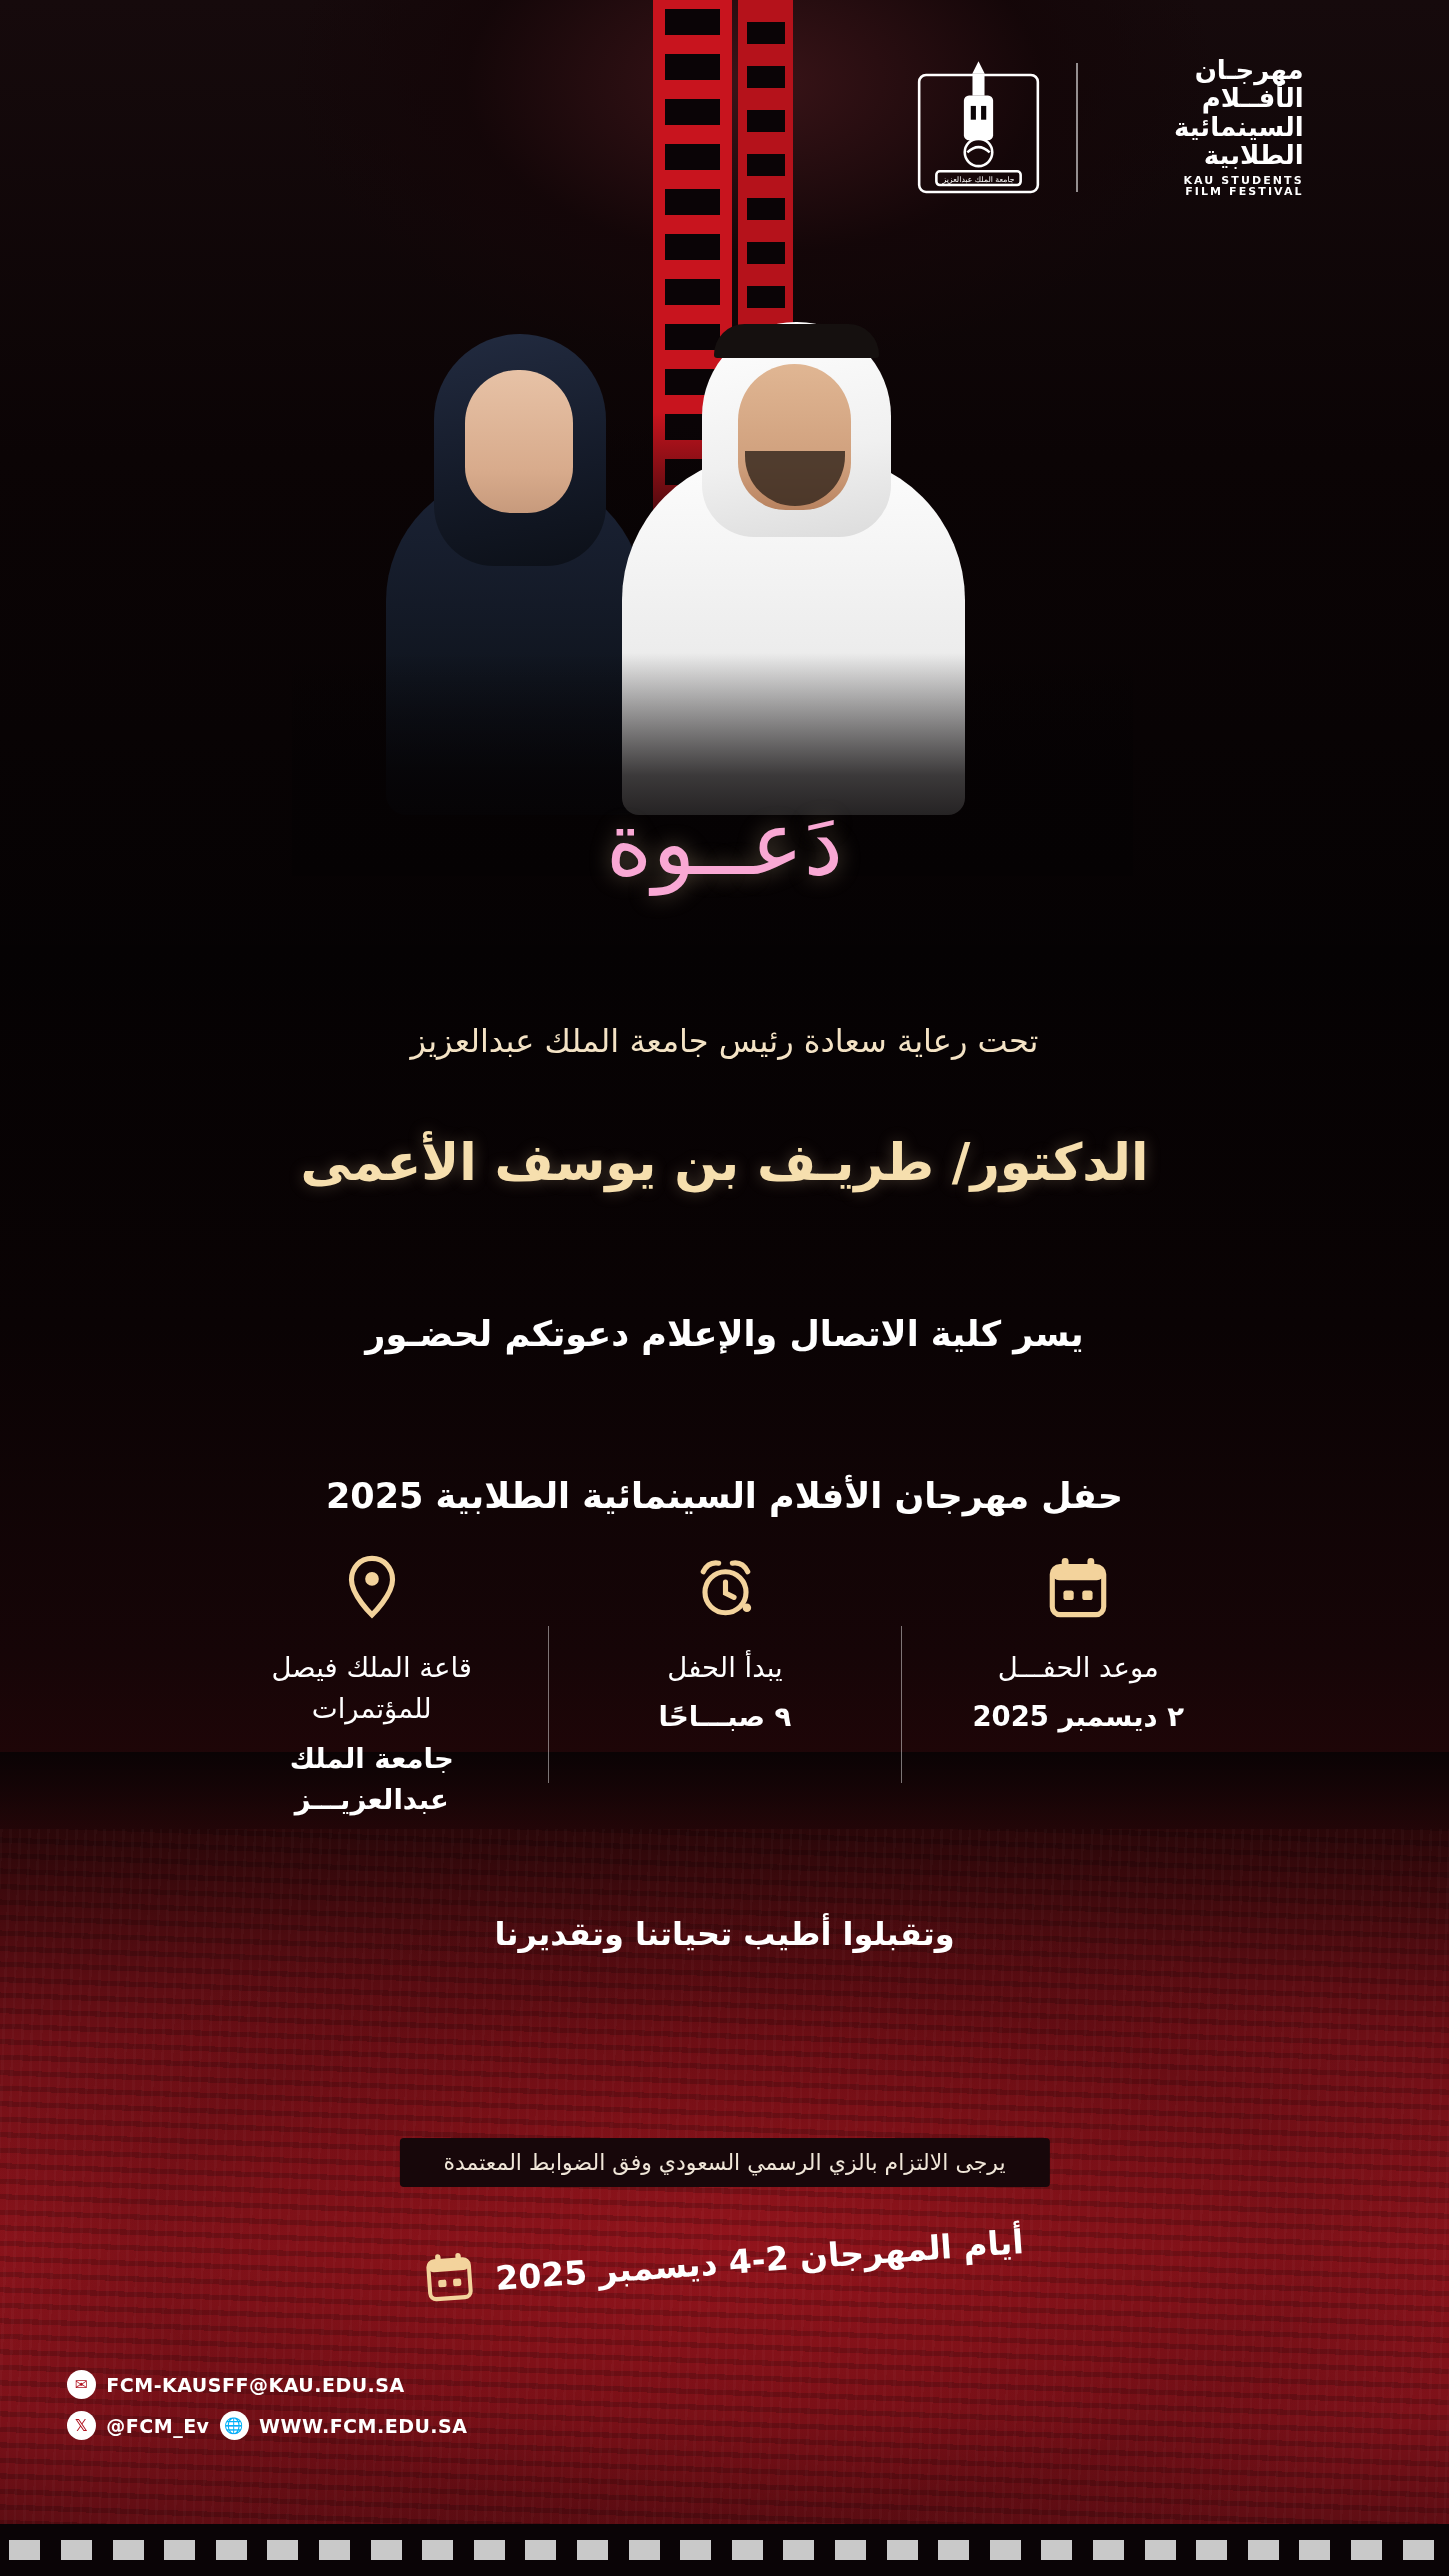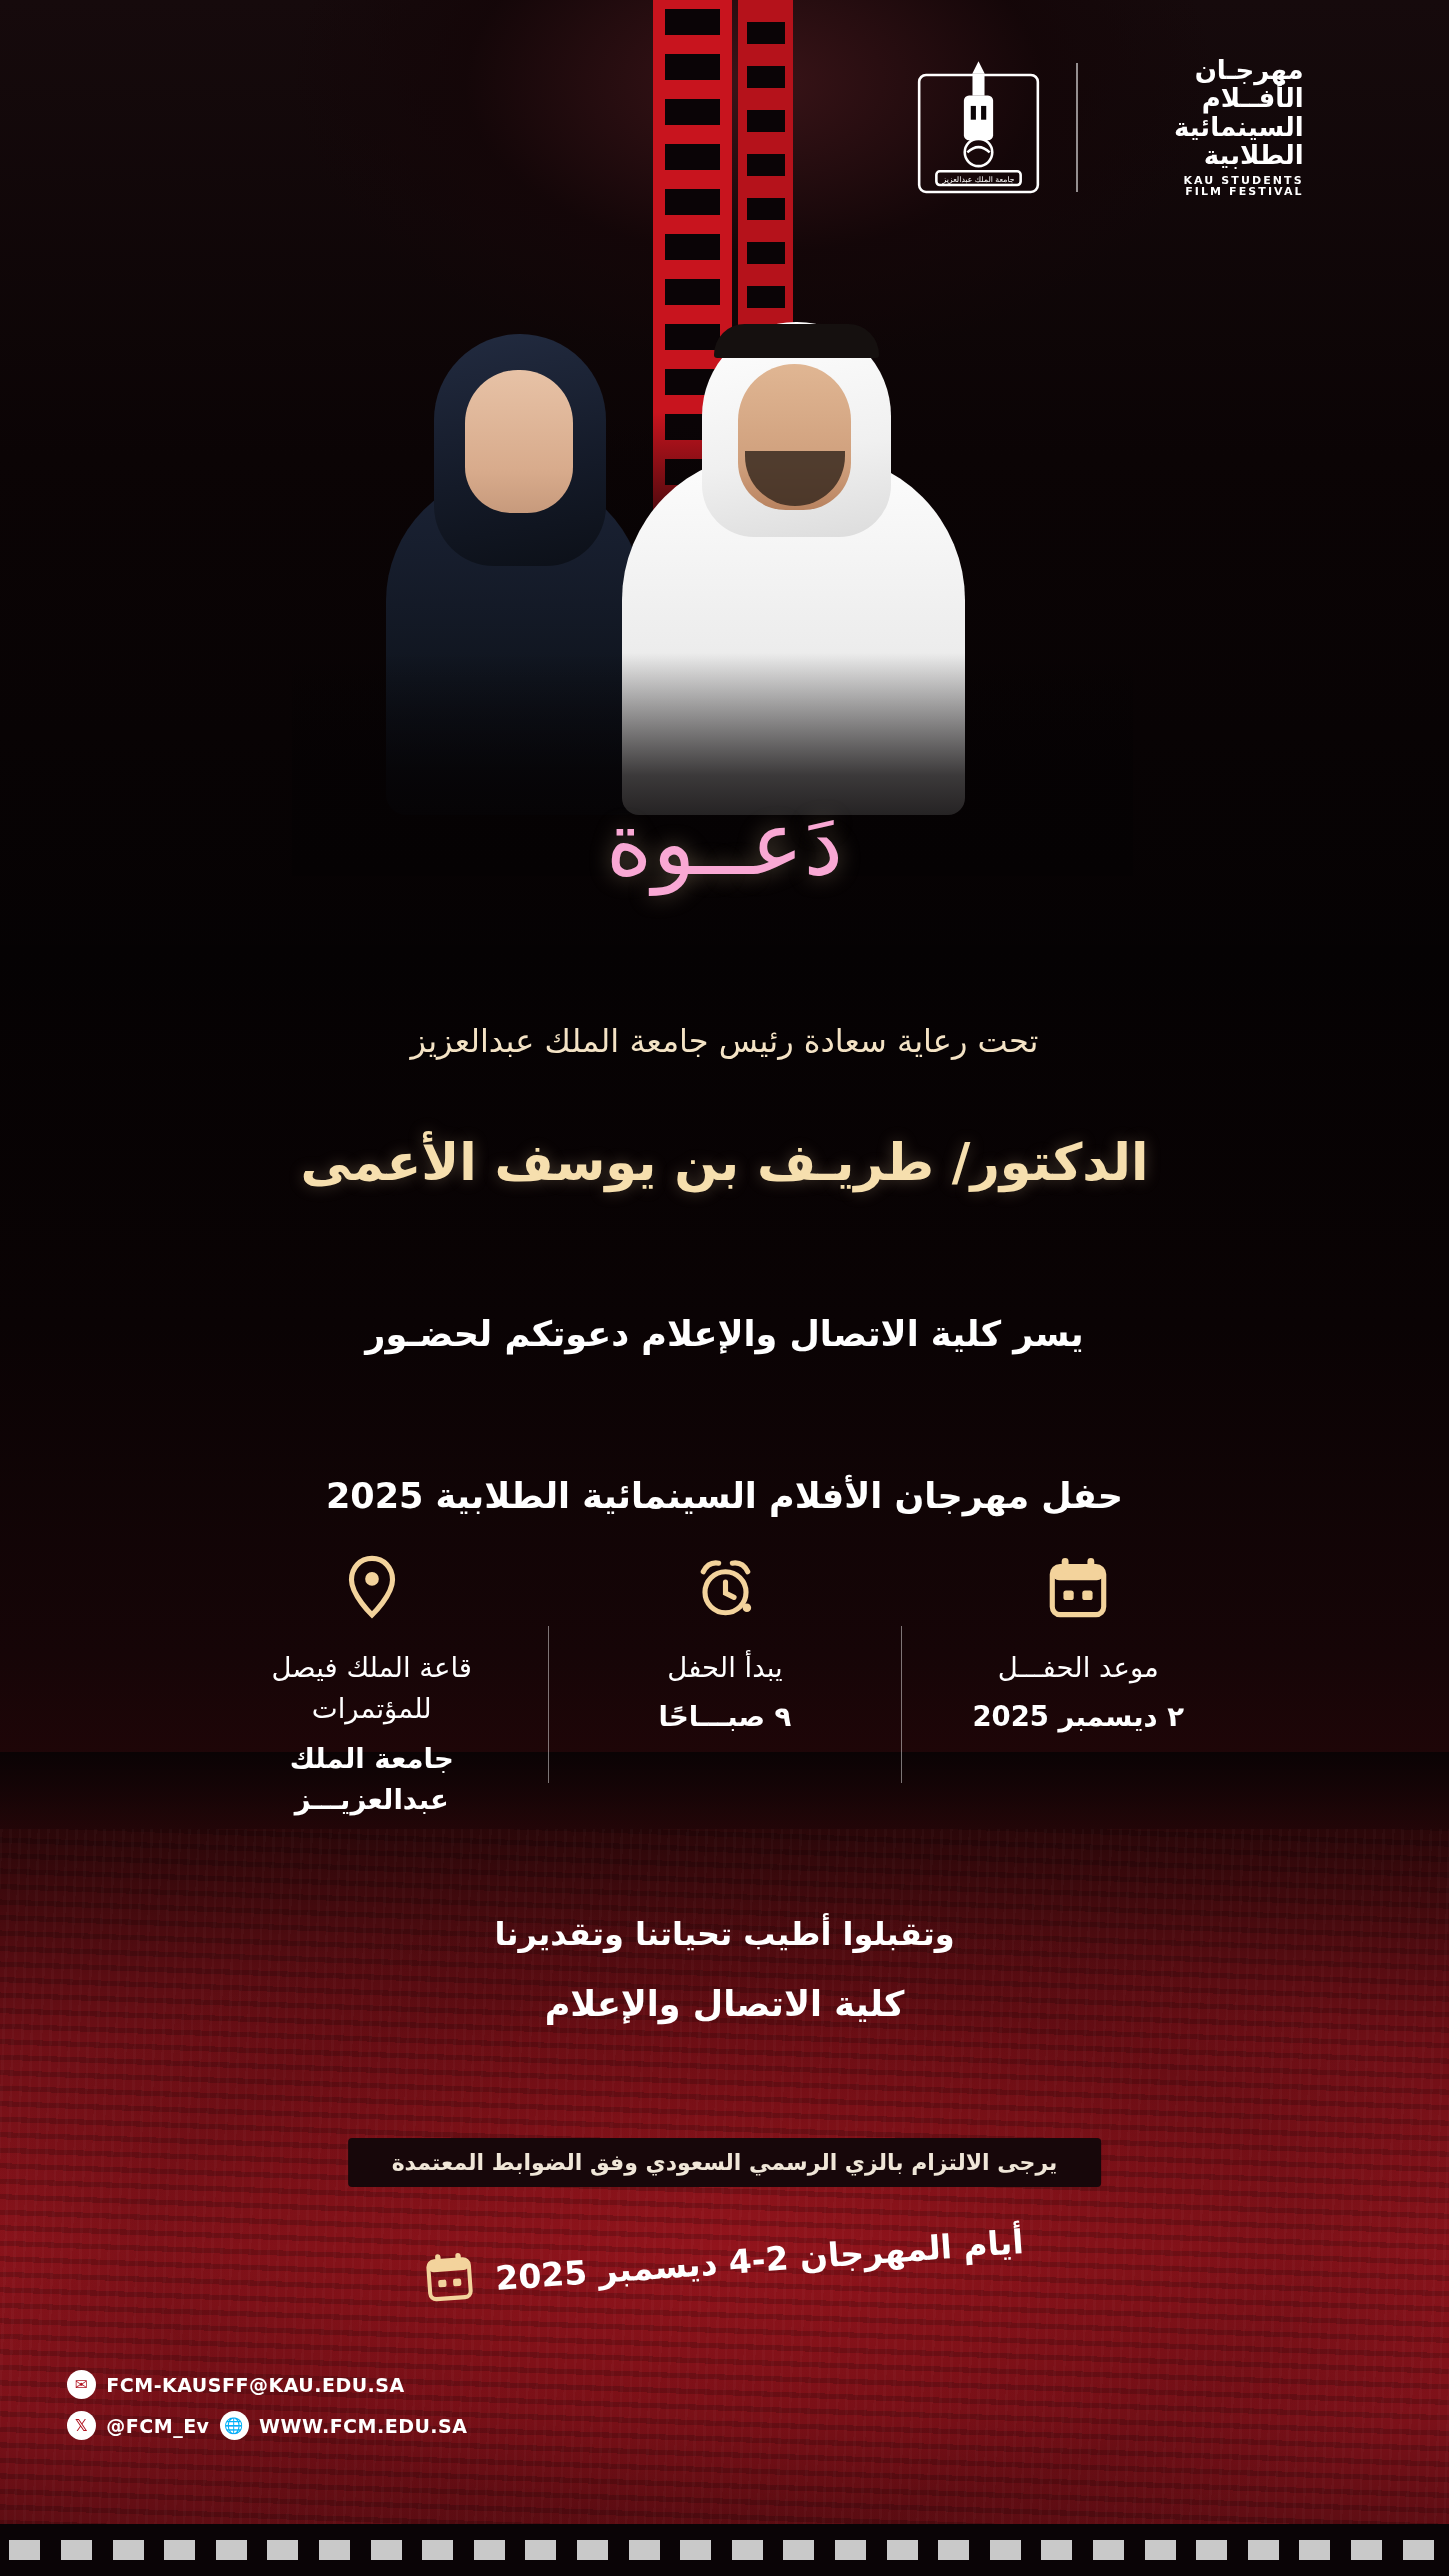--- a/index.html
+++ b/index.html
@@ -184,21 +184,21 @@
     background: rgba(255,255,255,0.45);
   }
 
   
   .closing-1 { top: 1915px; font-size: 32px; font-weight: bold; color: #fff; }
   .closing-2 { top: 1984px; font-size: 35px; font-weight: bold; color: #fff; }
 
   .dress-note {
     position: absolute; top: 2138px; left: 50%; transform: translateX(-50%);
     background: #17070a; color: #f0e6d8; font-size: 22px;
-    padding: 12px 44px; border-radius: 4px; white-space: nowrap; font-weight: 700;
+    padding: 12px 44px; border-radius: 4px; white-space: nowrap; font-weight: 400;
   }
 
   .fest-days {
     position: absolute; top: 2233px; left: 0; width: 100%;
     display: flex; direction: rtl; align-items: center; justify-content: center; gap: 22px;
     color: #fff; font-size: 33px; font-weight: bold;
     transform: rotate(-4deg);
   }
 
   
@@ -367,21 +367,20 @@
           <circle cx="30" cy="28" r="8" fill="#f3d39c"></circle>
         </svg>
       </div>
       <div class="t1">قاعة الملك فيصل للمؤتمرات</div>
       <div class="t2">جامعة الملك عبدالعزيـــز</div>
     </div>
 
   </div>
 
   <div class="block closing-1">وتقبلوا أطيب  تحياتنا وتقديرنا</div>
-  <div class="block closing-2">كلية الاتصال والإعلام</div>
 
   <div class="dress-note">يرجى الالتزام بالزي الرسمي السعودي وفق الضوابط المعتمدة</div>
 
   <div class="fest-days">
     <span>أيام المهرجان 2-4 ديسمبر 2025</span>
     <span>
       <svg width="48" height="50" viewBox="0 0 70 74" aria-hidden="true">
         <rect x="5" y="12" width="60" height="56" rx="9" fill="none" stroke="#f3d39c" stroke-width="6"></rect>
         <rect x="5" y="12" width="60" height="16" rx="8" fill="#f3d39c"></rect>
         <rect x="16" y="2" width="8" height="18" rx="4" fill="#f3d39c"></rect>

